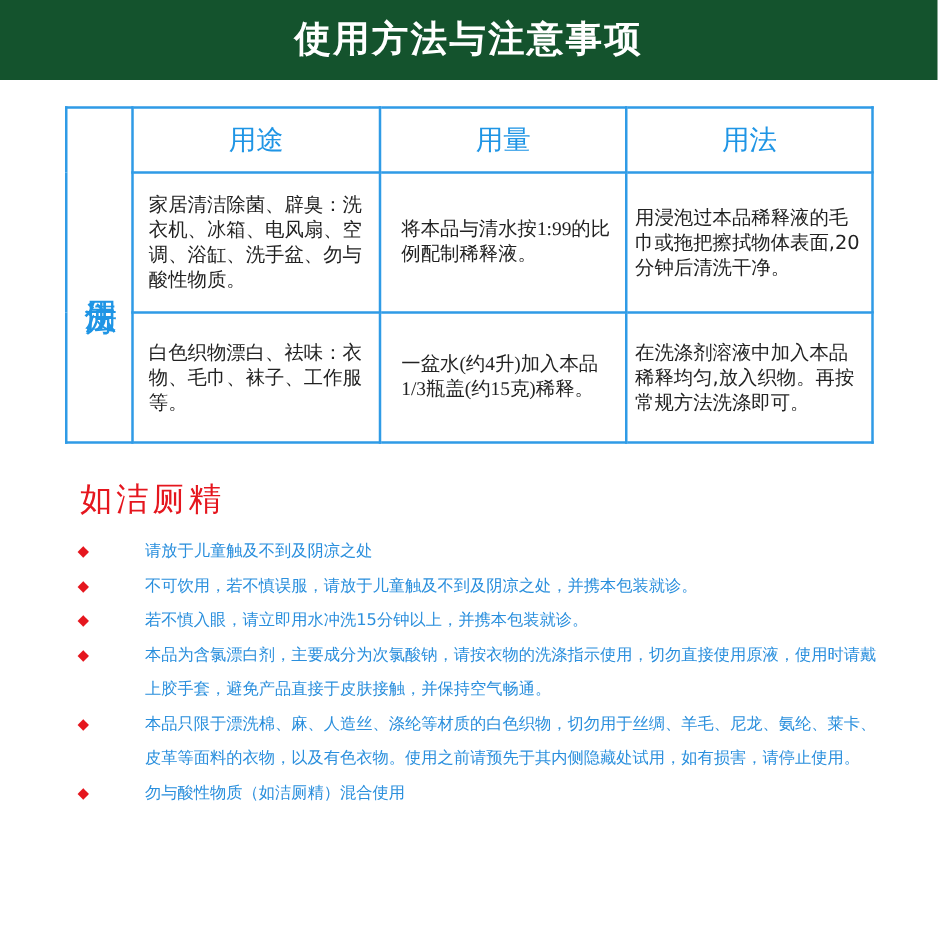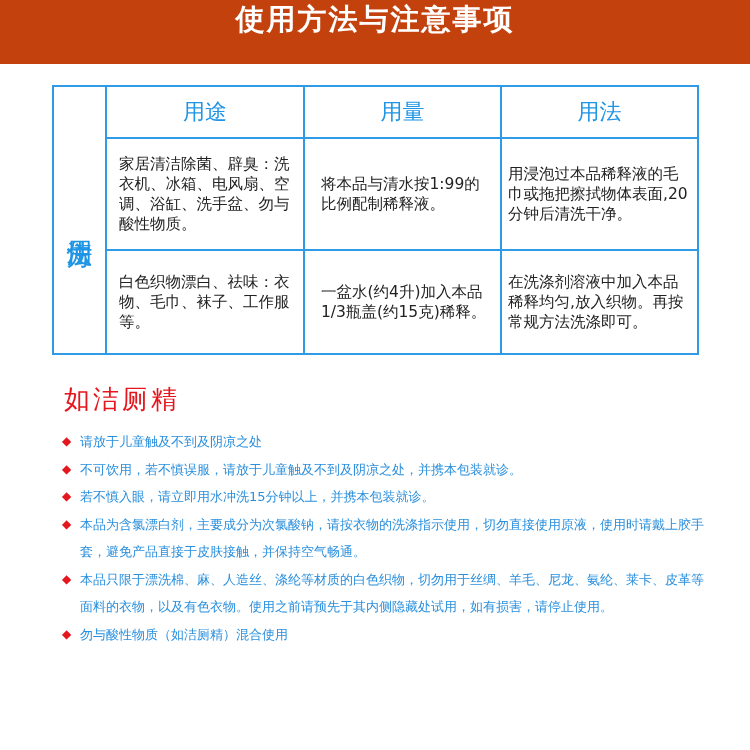--- a/index.html
+++ b/index.html
@@ -12,23 +12,23 @@
       height: 750px;
       position: relative;
       overflow: hidden;
       font-family: "DejaVu Sans", "Liberation Sans", sans-serif;
     }
     .header-bar {
       position: absolute;
       left: 0; top: 0;
       width: 750px;
       height: 64px;
-      background: #c2410c;
+      background: #14532d;
       display: flex;
-      align-items: flex-start;
+      align-items: center;
       justify-content: center;
     }
     .header-title {
       color: #ffffff;
       font-size: 29px;
       font-weight: bold;
       letter-spacing: 2px;
     }
     .usage-table {
       position: absolute;
@@ -68,21 +68,21 @@
       font-weight: normal;
       text-align: center;
     }
     .body-cell {
       color: #222222;
       font-size: 15.5px;
       line-height: 20px;
       text-align: left;
     }
     .cell-a { padding-left: 12px !important; padding-right: 6px !important; }
-    .cell-b { padding-left: 16px !important; padding-right: 6px !important; }
+    .cell-b { padding-left: 16px !important; padding-right: 6px !important; font-family: Liberation Serif, serif; }
     .cell-c { padding-left: 6px !important; padding-right: 4px !important; margin-left: 48px; }
     .notice-title {
       position: absolute;
       left: 64px;
       top: 382px;
       color: #e5161e;
       font-size: 26px;
       letter-spacing: 3px;
       font-weight: normal;
     }
@@ -104,20 +104,21 @@
     }
     .bullet {
       color: #e5161e;
       font-size: 12px;
       width: 18px;
       flex: 0 0 18px;
       line-height: 27.5px;
     }
     .notice-text {
       flex: 1;
+      margin-left: 36px;
     }
   </style>
 </head>
 <body>
 
 <div class="header-bar">
   <span class="header-title">使用方法与注意事项</span>
 </div>
 
 <table class="usage-table">

